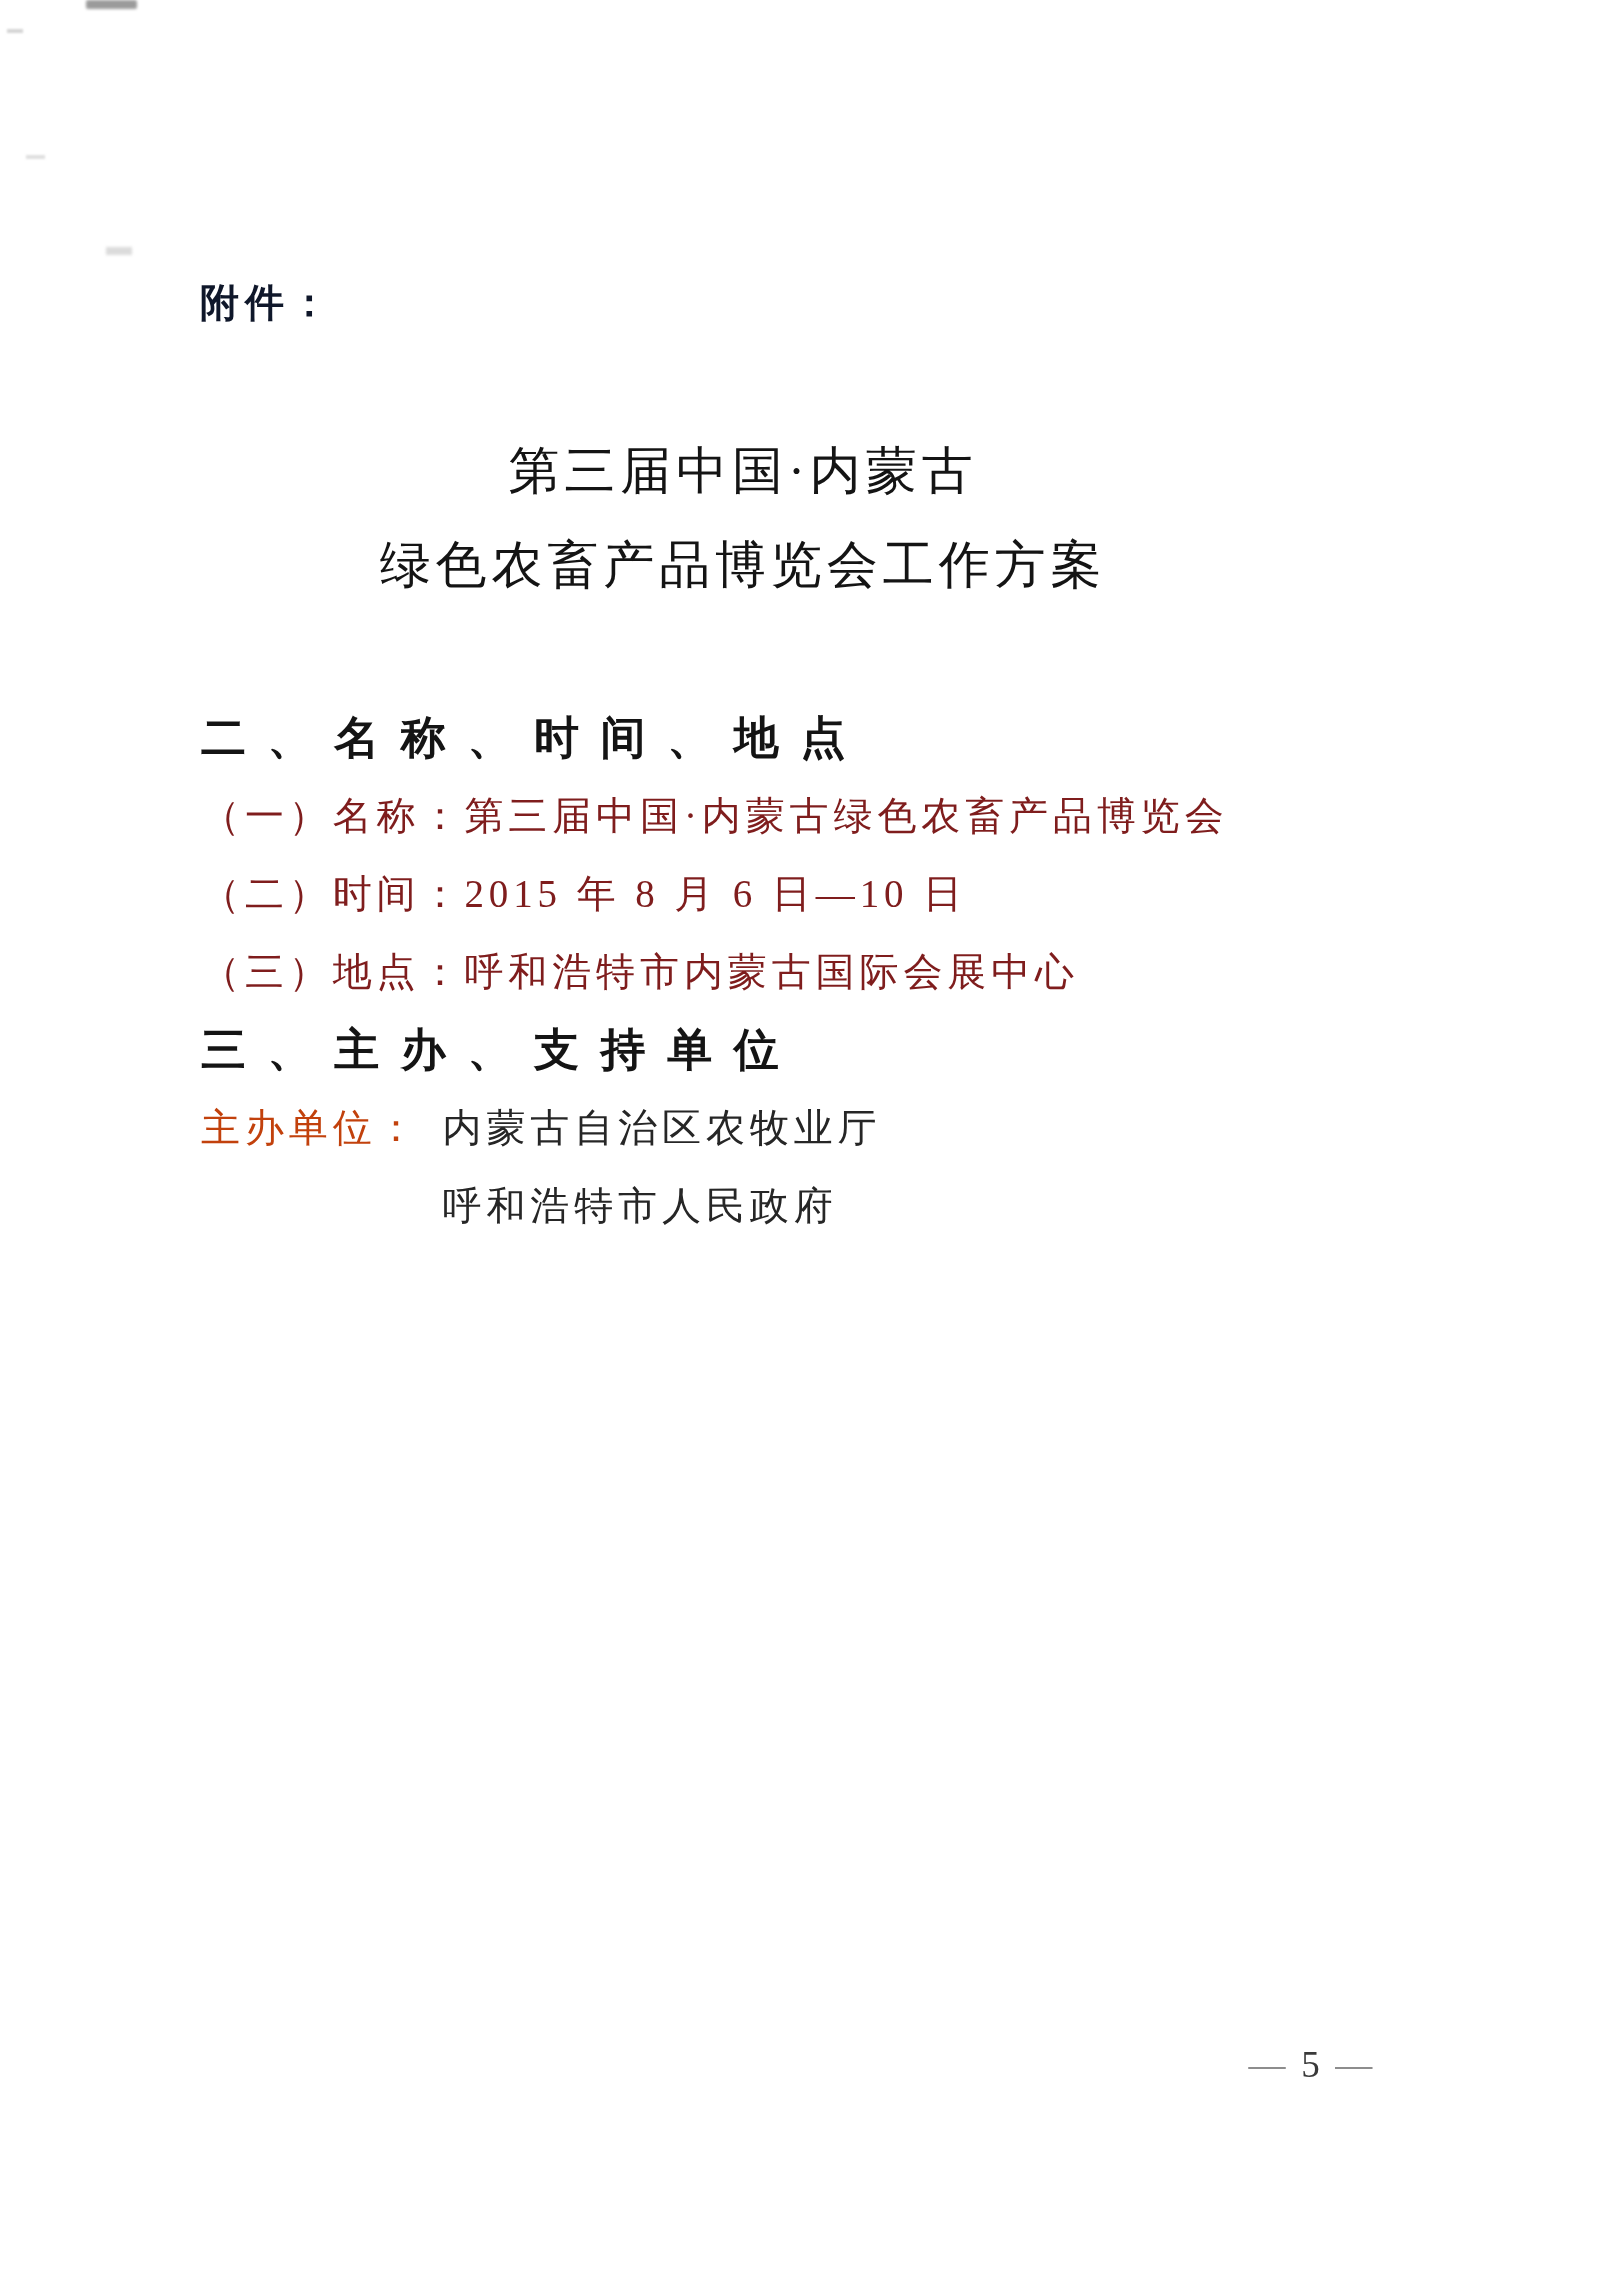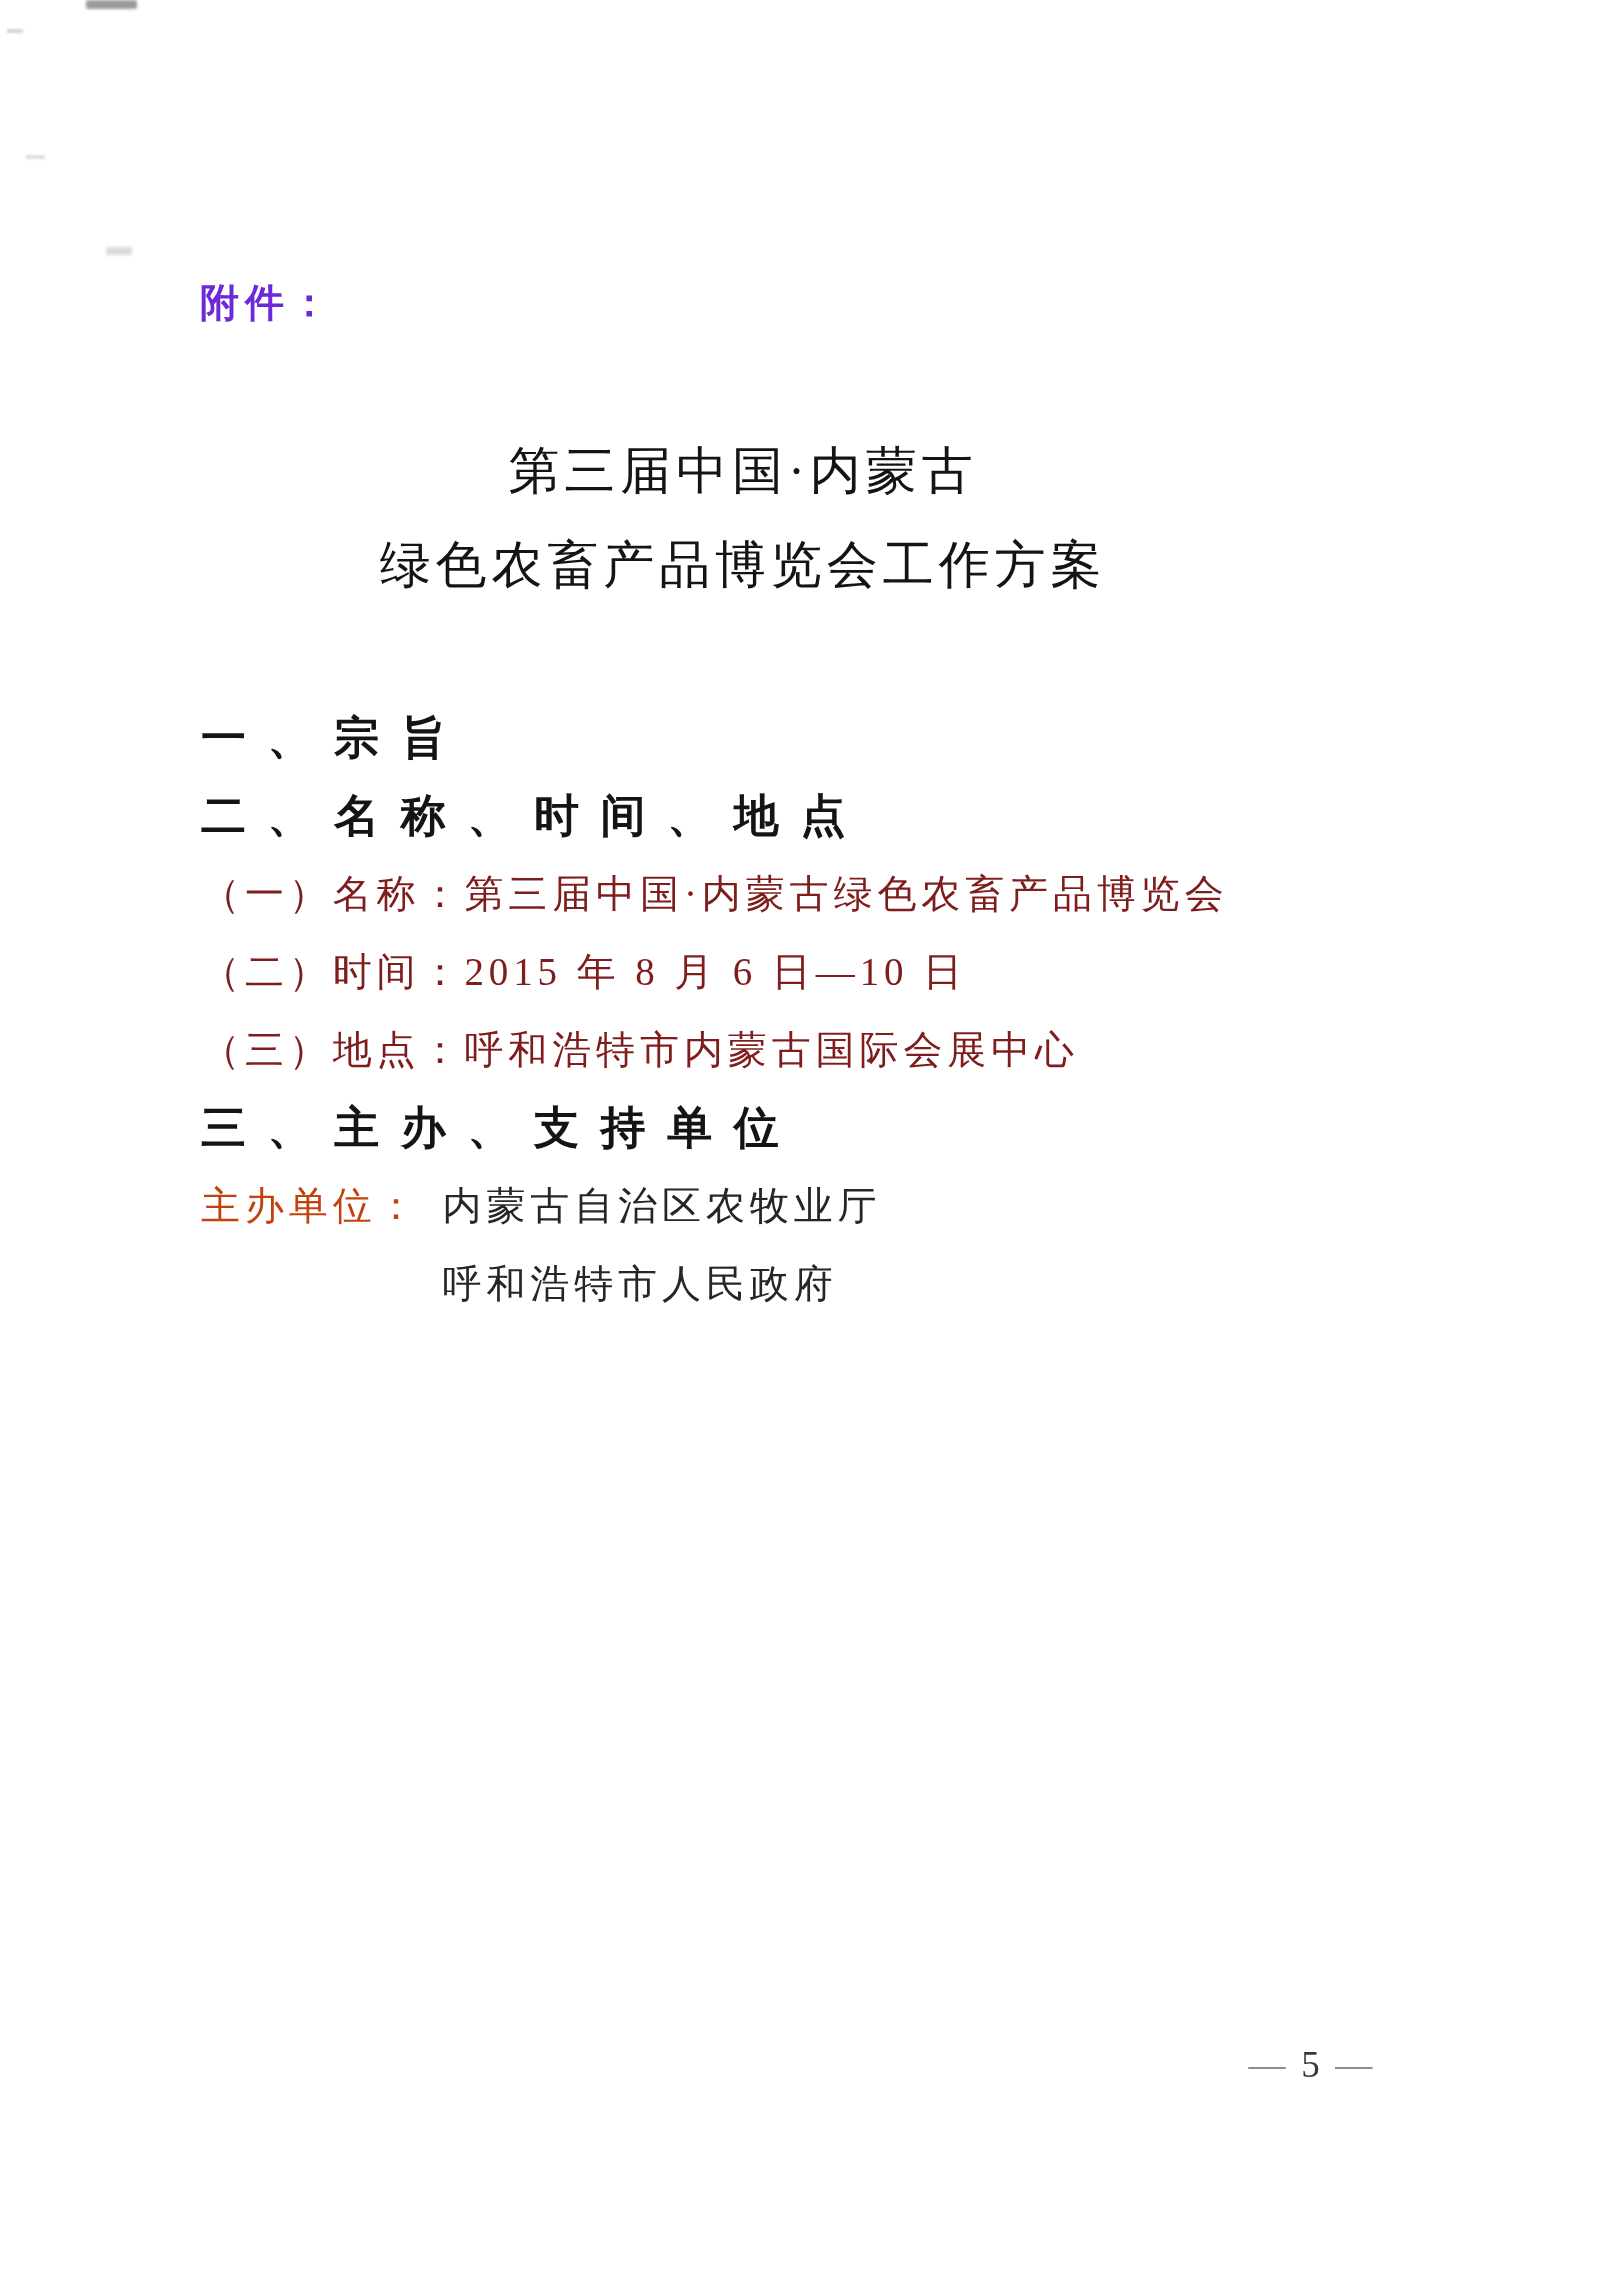--- a/index.html
+++ b/index.html
@@ -27,21 +27,21 @@
     background: #cfcfcf; opacity: .65; filter: blur(1px);
   }
   .artifact-dot {
     position: absolute; left: 106px; top: 247px; width: 25.5px; height: 7.8px;
     background: #9a9a9a; opacity: .35; filter: blur(1.5px);
   }
 
   .attachment-label {
     position: absolute; left: 200px; top: 276px;
     font-family: "Liberation Sans", "DejaVu Sans", sans-serif;
-    font-weight: bold; font-size: 39px; letter-spacing: 5.9px; color: #6d28d9;
+    font-weight: bold; font-size: 39px; letter-spacing: 5.9px; color: #0f172a;
   }
 
   .doc-title {
     position: absolute; left: 0; top: 424px; width: 100%;
     box-sizing: border-box; padding-right: 127px;
     text-align: center; font-weight: normal;
     font-size: 51px; line-height: 94px; letter-spacing: 4.9px;
     color: #141414;
   }
 
@@ -87,21 +87,20 @@
 
   <div class="attachment-label">附件：</div>
 
   <div class="doc-title">
     <div>第三届中国·内蒙古</div>
     <div>绿色农畜产品博览会工作方案</div>
   </div>
 
   <div class="doc-body">
 
-    <div class="sec-heading">一、宗旨</div>
 
 
     <div class="sec-heading">二、名称、时间、地点</div>
 
     <div class="body-item">（一）名称：第三届中国·内蒙古绿色农畜产品博览会</div>
 
     <div class="body-item">（二）时间：2015 年 8 月 6 日—10 日</div>
 
     <div class="body-item">（三）地点：呼和浩特市内蒙古国际会展中心</div>
 

